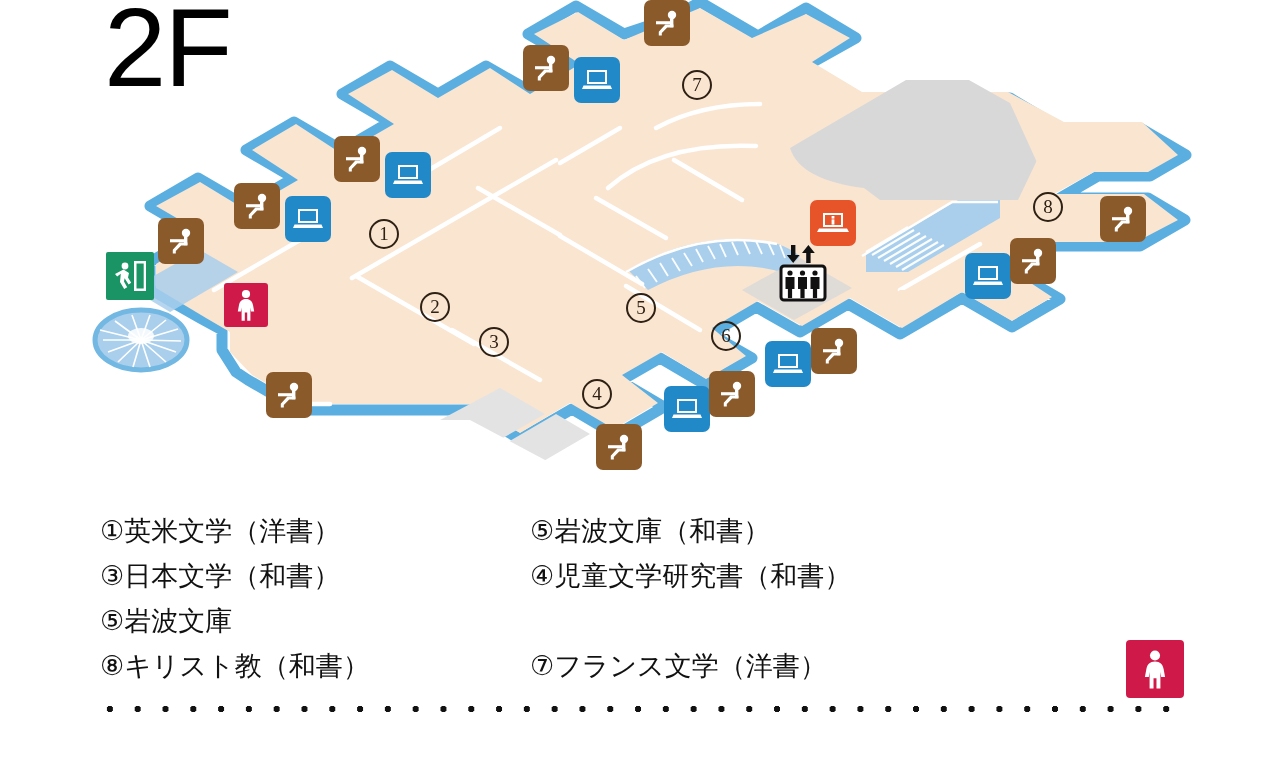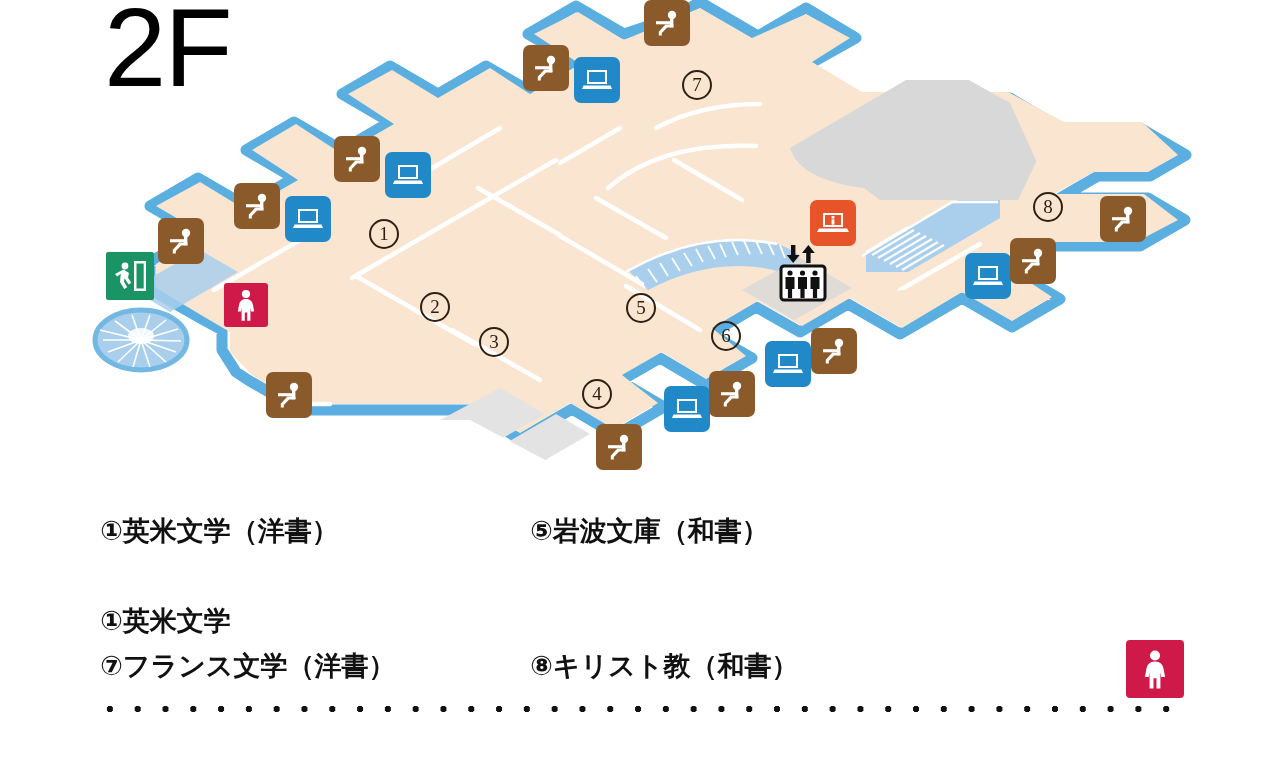--- a/index.html
+++ b/index.html
@@ -67,21 +67,20 @@
   
   #legend {
     position: absolute;
     left: 100px; top: 508px;
     width: 860px;
   }
   .legend-row {
     display: flex;
     height: 45px;
     align-items: center;
-    font-weight: bold;
   }
   .legend-cell {
     font-size: 27px;
     line-height: 1;
     white-space: nowrap;
     color: #111;
     font-family: "DejaVu Sans", "Liberation Sans", sans-serif;
   }
   .legend-cell.col1 { width: 430px; }
   .legend-cell.col2 { width: 430px; }
@@ -482,27 +481,29 @@
     </svg>
   </div>
 </div>
 
 <div id="legend">
   <div class="legend-row">
     <div class="legend-cell col1">①英米文学（洋書）</div>
     <div class="legend-cell col2">⑤岩波文庫（和書）</div>
   </div>
   <div class="legend-row">
+    <div class="legend-cell col1">③日本文学（和書）</div>
+    <div class="legend-cell col2">④児童文学研究書（和書）</div>
   </div>
   <div class="legend-row">
-    <div class="legend-cell col1">①英米文学</div>
+    <div class="legend-cell col1">⑤岩波文庫</div>
   </div>
   <div class="legend-row">
+    <div class="legend-cell col2">⑧キリスト教（和書）</div>
     <div class="legend-cell col1">⑦フランス文学（洋書）</div>
-    <div class="legend-cell col2">⑧キリスト教（和書）</div>
   </div>
 </div>
 
 <div id="wc-bottom">
   <svg width="32" height="40" viewBox="0 0 26 32">
     <g fill="#fff">
       <circle cx="13" cy="5" r="4.1"></circle>
       <path d="M13 10 c-4.2 0 -6.2 2.4 -7 6 l-1.2 6.4 h3.2 l0.6 -4 v13.4 h3.2 v-8.2 h2.4 v8.2 h3.2 v-13.4 l0.6 4 h3.2 l-1.2 -6.4 c-0.8 -3.6 -2.8 -6 -7 -6 z"></path>
     </g>
   </svg>

